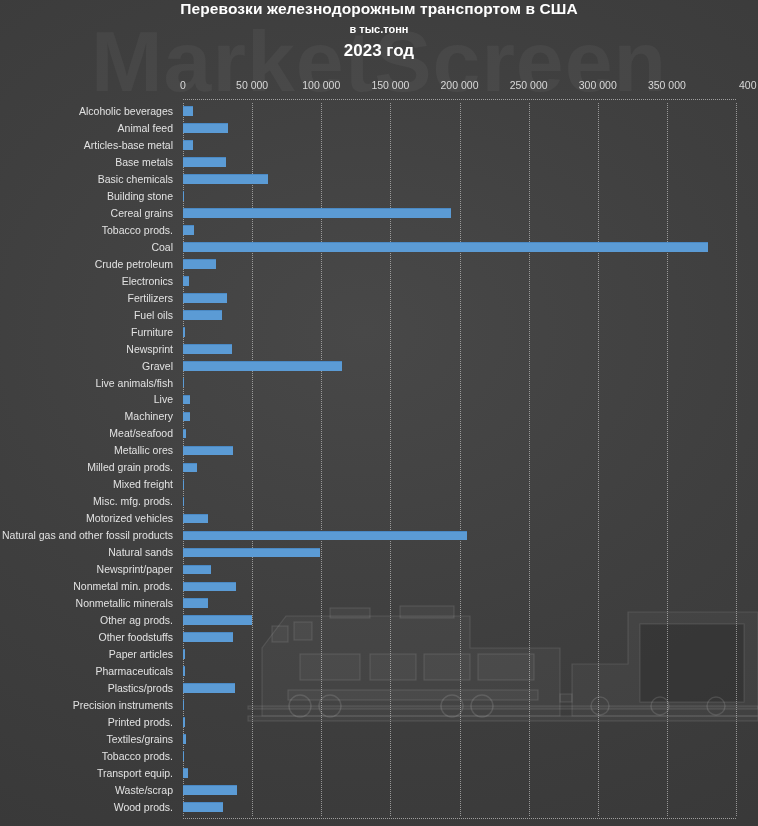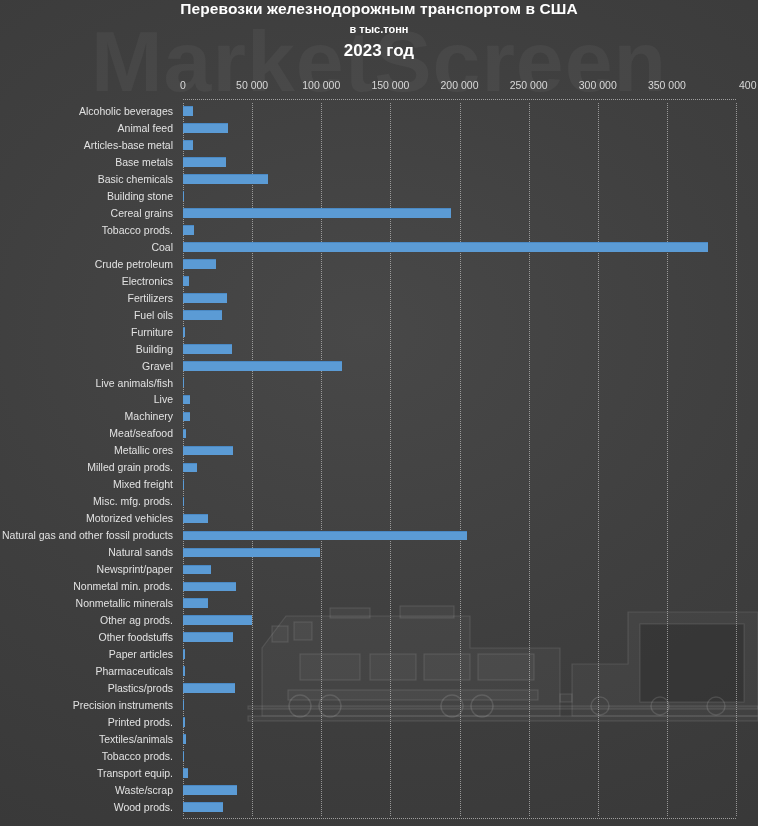--- a/index.html
+++ b/index.html
@@ -185,21 +185,21 @@
         <div class="cat">Basic chemicals</div>
         <div class="cat">Building stone</div>
         <div class="cat">Cereal grains</div>
         <div class="cat">Tobacco prods.</div>
         <div class="cat">Coal</div>
         <div class="cat">Crude petroleum</div>
         <div class="cat">Electronics</div>
         <div class="cat">Fertilizers</div>
         <div class="cat">Fuel oils</div>
         <div class="cat">Furniture</div>
-        <div class="cat">Building</div>
+        <div class="cat">Newsprint</div>
         <div class="cat">Gravel</div>
         <div class="cat">Live animals/fish</div>
         <div class="cat">Live</div>
         <div class="cat">Machinery</div>
         <div class="cat">Meat/seafood</div>
         <div class="cat">Metallic ores</div>
         <div class="cat">Milled grain prods.</div>
         <div class="cat">Mixed freight</div>
         <div class="cat">Misc. mfg. prods.</div>
         <div class="cat">Motorized vehicles</div>
@@ -208,21 +208,21 @@
         <div class="cat">Newsprint/paper</div>
         <div class="cat">Nonmetal min. prods.</div>
         <div class="cat">Nonmetallic minerals</div>
         <div class="cat">Other ag prods.</div>
         <div class="cat">Other foodstuffs</div>
         <div class="cat">Paper articles</div>
         <div class="cat">Pharmaceuticals</div>
         <div class="cat">Plastics/prods</div>
         <div class="cat">Precision instruments</div>
         <div class="cat">Printed prods.</div>
-        <div class="cat">Textiles/animals</div>
+        <div class="cat">Textiles/grains</div>
         <div class="cat">Tobacco prods.</div>
         <div class="cat">Transport equip.</div>
         <div class="cat">Waste/scrap</div>
         <div class="cat">Wood prods.</div>
       </div>
     <div class="plot">
       <div class="topline"></div>
       <div class="bottomline"></div>
       <div id="gridlines">
           <div class="gridline" style="left: 0px;"></div>

